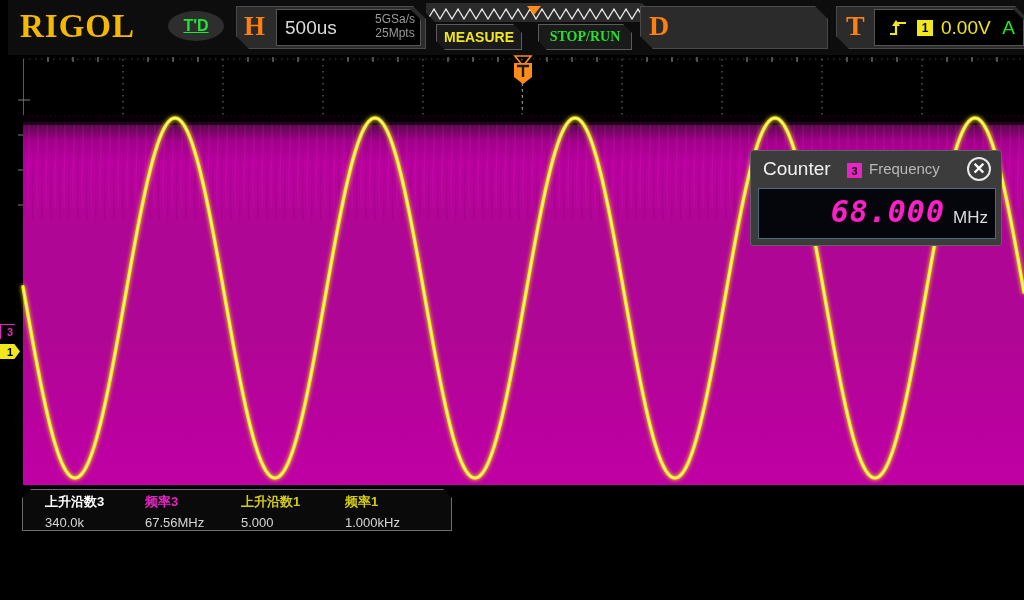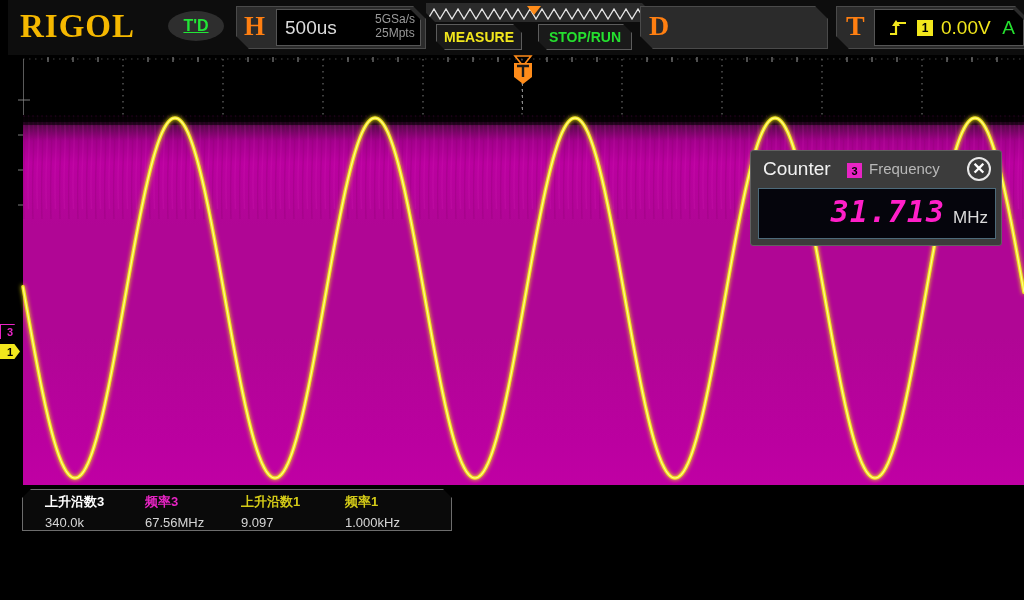--- a/index.html
+++ b/index.html
@@ -68,20 +68,21 @@
     display: flex; align-items: center; justify-content: center;
     color: #f2e71c; font-size: 14px; font-weight: bold;
     clip-path: polygon(0 0, calc(100% - 9px) 0, 100% 9px, 100% 100%, 9px 100%, 0 calc(100% - 9px));
   }
   .btn-stoprun {
     left: 530px; top: 24px; width: 94px; height: 26px;
     background: #1a1a1a; border: 1px solid #5c5c5c;
     display: flex; align-items: center; justify-content: center;
     color: #25e02f; font-size: 14px; font-weight: bold;
     clip-path: polygon(0 0, calc(100% - 9px) 0, 100% 9px, 100% 100%, 9px 100%, 0 calc(100% - 9px));
+    font-family: Liberation Serif, serif;
   }
 
   .d-group { left: 632px; top: 6px; width: 188px; height: 43px; }
   .d-letter {
     position: absolute; left: 641px; top: 10px;
     color: #ff7f11; font-size: 28px; font-weight: bold;
     font-family: "Liberation Serif", serif;
   }
   .d-readout {
     position: absolute; left: 672px; top: 9px; width: 142px; height: 37px;
@@ -349,38 +350,38 @@
     <div class="ch-marker ch1-marker">1</div>
 
     <div class="counter-panel">
       <div class="counter-head">
         <span class="counter-title">Counter</span>
         <span class="counter-chbadge">3</span>
         <span class="counter-mode">Frequency</span>
         <span class="counter-close">✕</span>
       </div>
       <div class="counter-disp">
-        <span class="counter-value">31.713</span>
+        <span class="counter-value">68.000</span>
         <span class="counter-unit">MHz</span>
       </div>
     </div>
   </div>
 
   <div class="meas-table">
     <div class="meas-col" style="left:22px;">
       <div class="meas-label" style="color:#ffffff">上升沿数3</div>
       <div class="meas-val">340.0k</div>
     </div>
     <div class="meas-col" style="left:122px;">
       <div class="meas-label" style="color:#e824c4">频率3</div>
       <div class="meas-val">67.56MHz</div>
     </div>
     <div class="meas-col" style="left:218px;">
       <div class="meas-label" style="color:#d4cb17">上升沿数1</div>
-      <div class="meas-val">9.097</div>
+      <div class="meas-val">5.000</div>
     </div>
     <div class="meas-col" style="left:322px;">
       <div class="meas-label" style="color:#d4cb17">频率1</div>
       <div class="meas-val">1.000kHz</div>
     </div>
   </div>
 
   <div class="bottombar">
 
     

